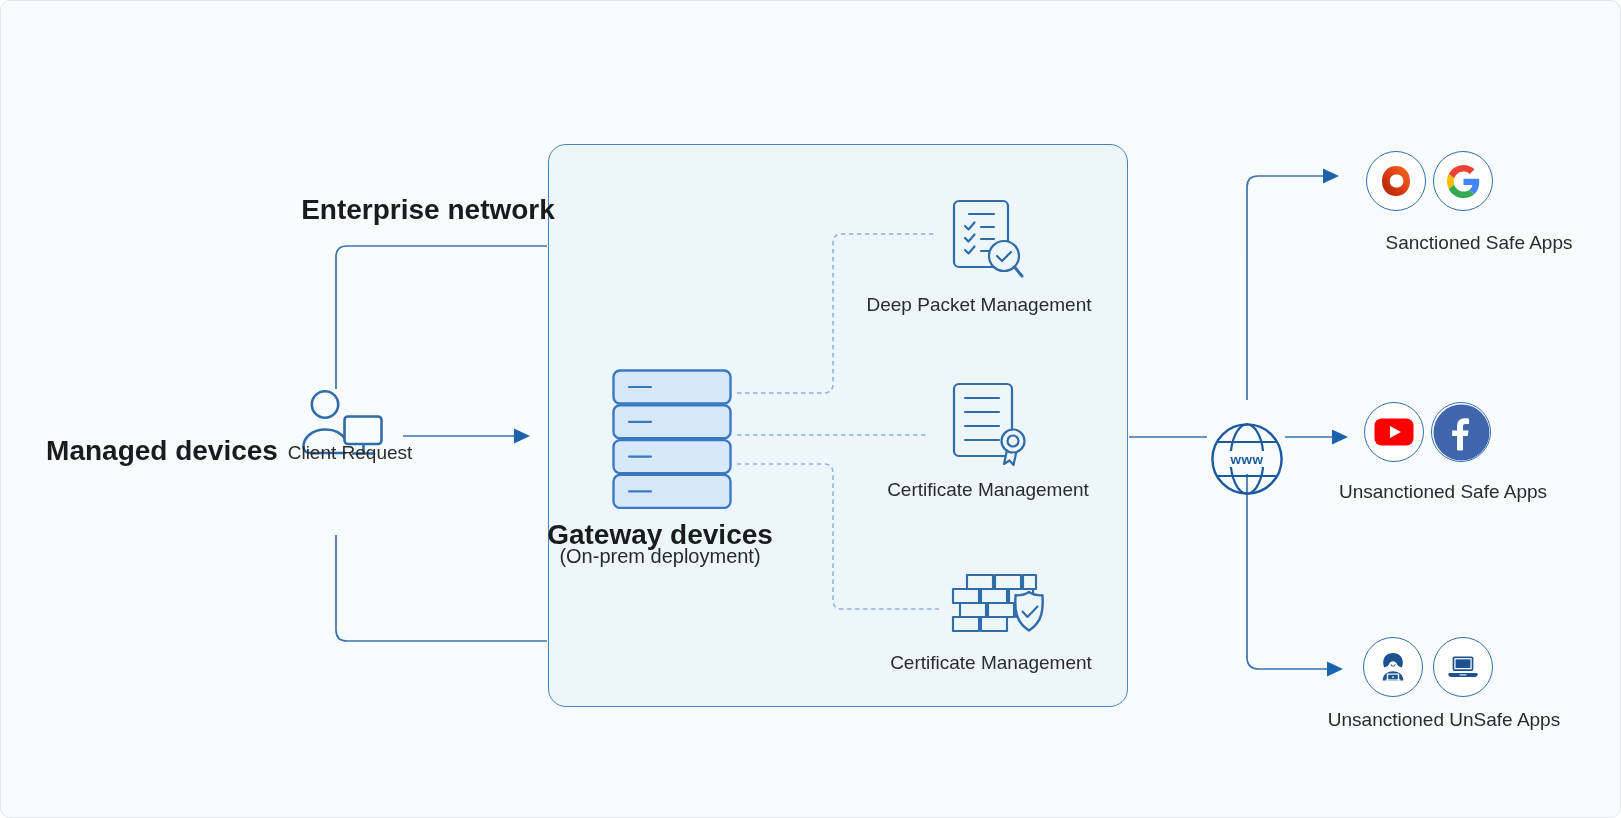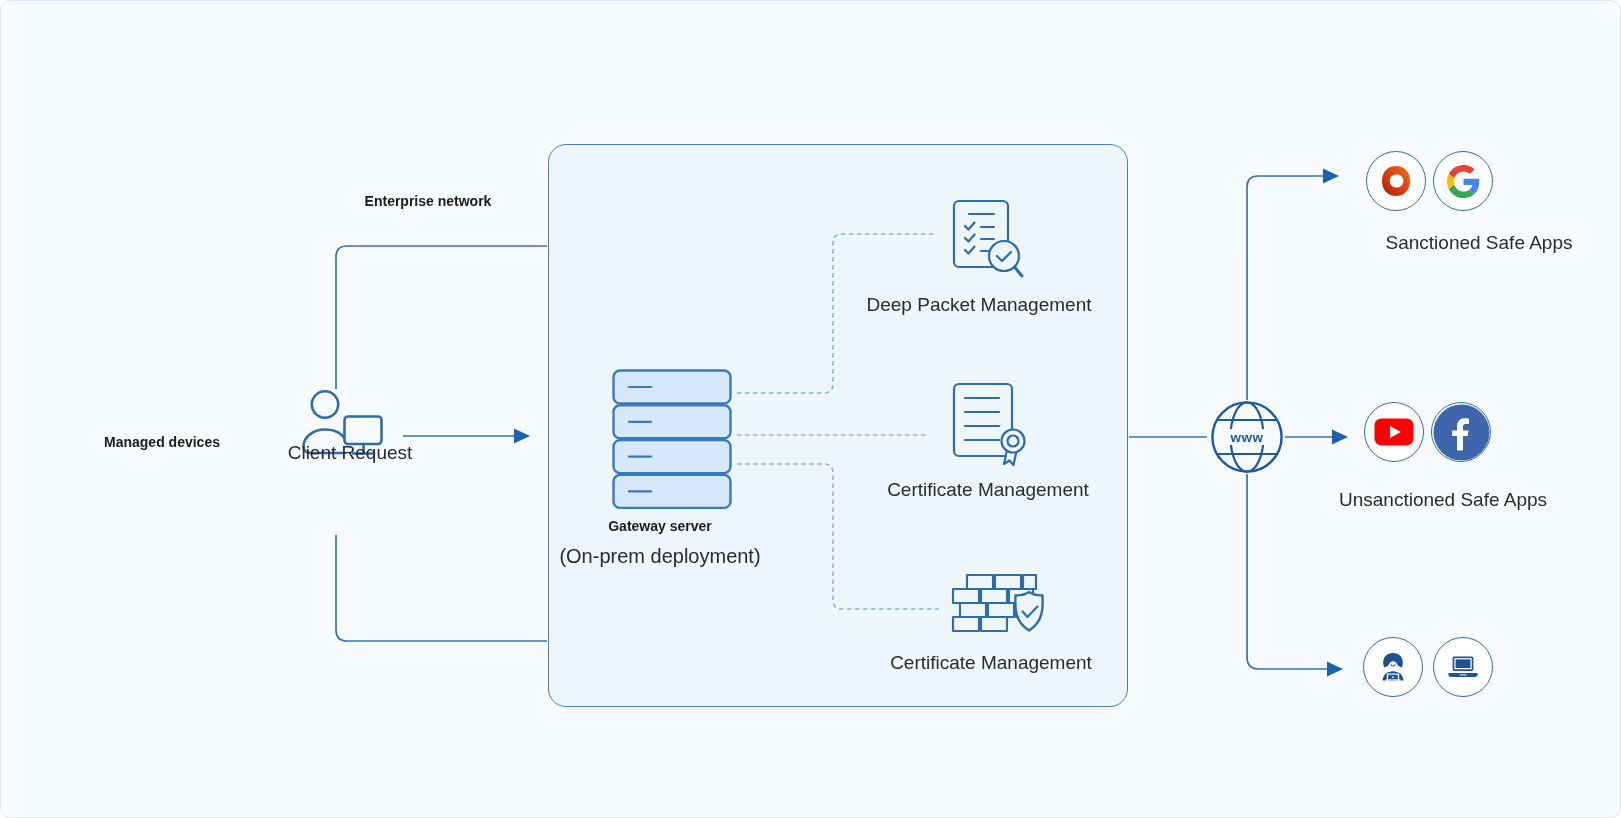--- a/index.html
+++ b/index.html
@@ -19,21 +19,21 @@
     position:absolute;left:547px;top:143px;width:580px;height:563px;
     background:#edf6fb;border:1.5px solid #4a82b8;border-radius:18px;
     box-sizing:border-box;
   }
   .label{
     position:absolute;white-space:nowrap;transform:translateX(-50%);
     font-size:19px;color:#2b2b2b;line-height:1.25;
   }
   .label-bold{
     position:absolute;white-space:nowrap;transform:translateX(-50%);
-    font-size:14px;font-weight:700;color:#1b1b1b;line-height:1.2;
+    font-size:28px;font-weight:700;color:#1b1b1b;line-height:1.2;
   }
   .label-sub{
     position:absolute;white-space:nowrap;transform:translateX(-50%);
     font-size:20px;color:#2b2b2b;line-height:1.2;
   }
   .badge{
     position:absolute;width:60px;height:60px;border-radius:50%;
     background:#ffffff;border:1.6px solid #2e6fae;
     box-sizing:border-box;display:flex;align-items:center;justify-content:center;
     overflow:hidden;
@@ -93,21 +93,21 @@
         <rect x="1.5" y="105.9" width="117" height="33" rx="6.5"></rect>
       </g>
       <g stroke="#3a79c1" stroke-width="2.2" stroke-linecap="round">
         <line x1="17" y1="18" x2="39" y2="18"></line>
         <line x1="17" y1="52.8" x2="39" y2="52.8"></line>
         <line x1="17" y1="87.6" x2="39" y2="87.6"></line>
         <line x1="17" y1="122.4" x2="39" y2="122.4"></line>
       </g>
     </svg>
   </div>
-  <div class="label-bold" style="left:659px;top:517px;">Gateway server</div>
+  <div class="label-bold" style="left:659px;top:517px;">Gateway devices</div>
   <div class="label-sub" style="left:659px;top:543px;">(On-prem deployment)</div>
 
   <div class="abs" style="left:951px;top:198px;">
     <svg width="74" height="82" viewBox="0 0 74 82" fill="none" stroke="#2f6ca8" stroke-width="2.2" stroke-linecap="round" stroke-linejoin="round">
       <rect x="2" y="2" width="54" height="66" rx="5"></rect>
       <line x1="17" y1="15" x2="42" y2="15"></line>
       <path d="M13,27 l3.5,3.5 l6,-7"></path>
       <line x1="29" y1="28" x2="42" y2="28"></line>
       <path d="M13,39 l3.5,3.5 l6,-7"></path>
       <line x1="29" y1="40" x2="42" y2="40"></line>
@@ -146,21 +146,21 @@
       <rect x="37" y="30" width="26" height="14"></rect>
       <rect x="65" y="30" width="18" height="14"></rect>
       <rect x="2" y="44" width="26" height="14"></rect>
       <rect x="30" y="44" width="26" height="14"></rect>
       <path d="M78,19 C82,21.6 86.6,22.6 91.4,22.3 C92.4,35.5 91.8,49 78,57.5 C64.2,49 63.6,35.5 64.6,22.3 C69.4,22.6 74,21.6 78,19 Z" fill="#edf6fb" stroke-width="2.4"></path>
       <path d="M71.5,38.5 l5,5.5 l10,-10.5"></path>
     </svg>
   </div>
   <div class="label" style="left:990px;top:650px;">Certificate Management</div>
 
-  <div class="abs" style="left:1208px;top:398px;text-align:right;">
+  <div class="abs" style="left:1208px;top:420px;text-align:right;">
     <svg width="76" height="76" viewBox="0 0 76 76" fill="none" stroke="#1c5a9e" stroke-width="2.4">
       <circle cx="38" cy="38" r="34.6"></circle>
       <ellipse cx="38" cy="38" rx="16.5" ry="34.6" stroke-width="2.2"></ellipse>
       <line x1="9" y1="21" x2="67" y2="21" stroke-width="2.2"></line>
       <line x1="9" y1="55" x2="67" y2="55" stroke-width="2.2"></line>
       <rect x="15" y="30" width="46" height="16" fill="#f8fbfd" stroke="none"></rect>
       <text x="38" y="43" text-anchor="middle" fill="#1c5a9e" stroke="none" style="font-family:'Liberation Sans',sans-serif;font-size:13.5px;font-weight:700;letter-spacing:0.5px;">www</text>
     </svg>
   </div>
 
@@ -193,21 +193,21 @@
       <rect x="0.5" y="0.5" width="39" height="27" rx="7" fill="#ff0000"></rect>
       <path d="M16,8 L27,14 L16,20 Z" fill="#ffffff"></path>
     </svg>
   </div>
   <div class="badge" style="left:1430px;top:401px;">
     <svg width="57" height="57" viewBox="0 0 58 58">
       <circle cx="29" cy="29" r="28.5" fill="#3f66ad"></circle>
       <path fill="#ffffff" d="M32.9,20.4 h3.8 v-5.5 c-1.5,-0.2 -3,-0.35 -4.5,-0.35 c-4.6,0 -7.7,2.9 -7.7,8.1 v4.3 h-5 v5.6 h5 v14.4 c1.05,0.17 2.1,0.25 3.1,0.25 c0.9,0 1.85,-0.07 2.9,-0.2 V32.55 h4.8 l0.85,-5.6 h-5.65 v-3.9 c0,-1.75 0.8,-2.65 2.4,-2.65 Z"></path>
     </svg>
   </div>
-  <div class="label" style="left:1442px;top:479px;margin-top:8px;">Unsanctioned Safe Apps</div>
+  <div class="label" style="left:1442px;top:479px;">Unsanctioned Safe Apps</div>
 
   <div class="badge" style="left:1362px;top:636px;">
     <svg width="36" height="36" viewBox="0 0 36 36">
       <g fill="#1c5290">
         <path d="M18,4 c-6,0 -9.8,4 -9.8,9.6 c0,2 0.4,3.6 1.1,4.9 l2.2,-0.9 c1.4,-0.55 2,-1.5 2.6,-2.7 c0.85,-1.7 2.1,-2.7 3.9,-2.7 s3.05,1 3.9,2.7 c0.6,1.2 1.2,2.15 2.6,2.7 l2.2,0.9 c0.7,-1.3 1.1,-2.9 1.1,-4.9 C27.8,8 24,4 18,4 Z"></path>
         <path d="M15.4,14.4 l2.6,2.7 2.6,-2.7 c-0.55,2.1 -1.2,3.2 -2.6,3.2 s-2.05,-1.1 -2.6,-3.2 Z"></path>
         <path d="M7.6,31.5 c0.3,-5.6 4.3,-9.2 10.4,-9.2 s10.1,3.6 10.4,9.2 Z"></path>
       </g>
       <rect x="11.8" y="24.4" width="12.4" height="7.4" rx="1" fill="#ffffff"></rect>
       <rect x="13.2" y="25.7" width="9.6" height="6" fill="#1c5290"></rect>
@@ -217,14 +217,15 @@
   </div>
   <div class="badge" style="left:1432px;top:636px;">
     <svg width="34" height="34" viewBox="0 0 36 36">
       <rect x="7" y="6.8" width="22" height="15.4" rx="2" fill="#1c5290"></rect>
       <rect x="8.8" y="8.6" width="18.4" height="11.8" fill="#ffffff"></rect>
       <rect x="10.1" y="9.9" width="15.8" height="9.2" fill="#1c5290"></rect>
       <path d="M4,24.4 h28 c0.9,0 1.5,0.6 1.5,1.35 c0,1.7 -1.3,2.75 -3,2.75 H5.5 c-1.7,0 -3,-1.05 -3,-2.75 C2.5,25 3.1,24.4 4,24.4 Z" fill="#1c5290"></path>
       <rect x="14.2" y="25.6" width="7.6" height="1.5" rx="0.75" fill="#cfe0f2"></rect>
     </svg>
   </div>
+  <div class="label" style="left:1443px;top:707px;">Unsanctioned UnSafe Apps</div>
 
 </div>
 
 </body></html>

